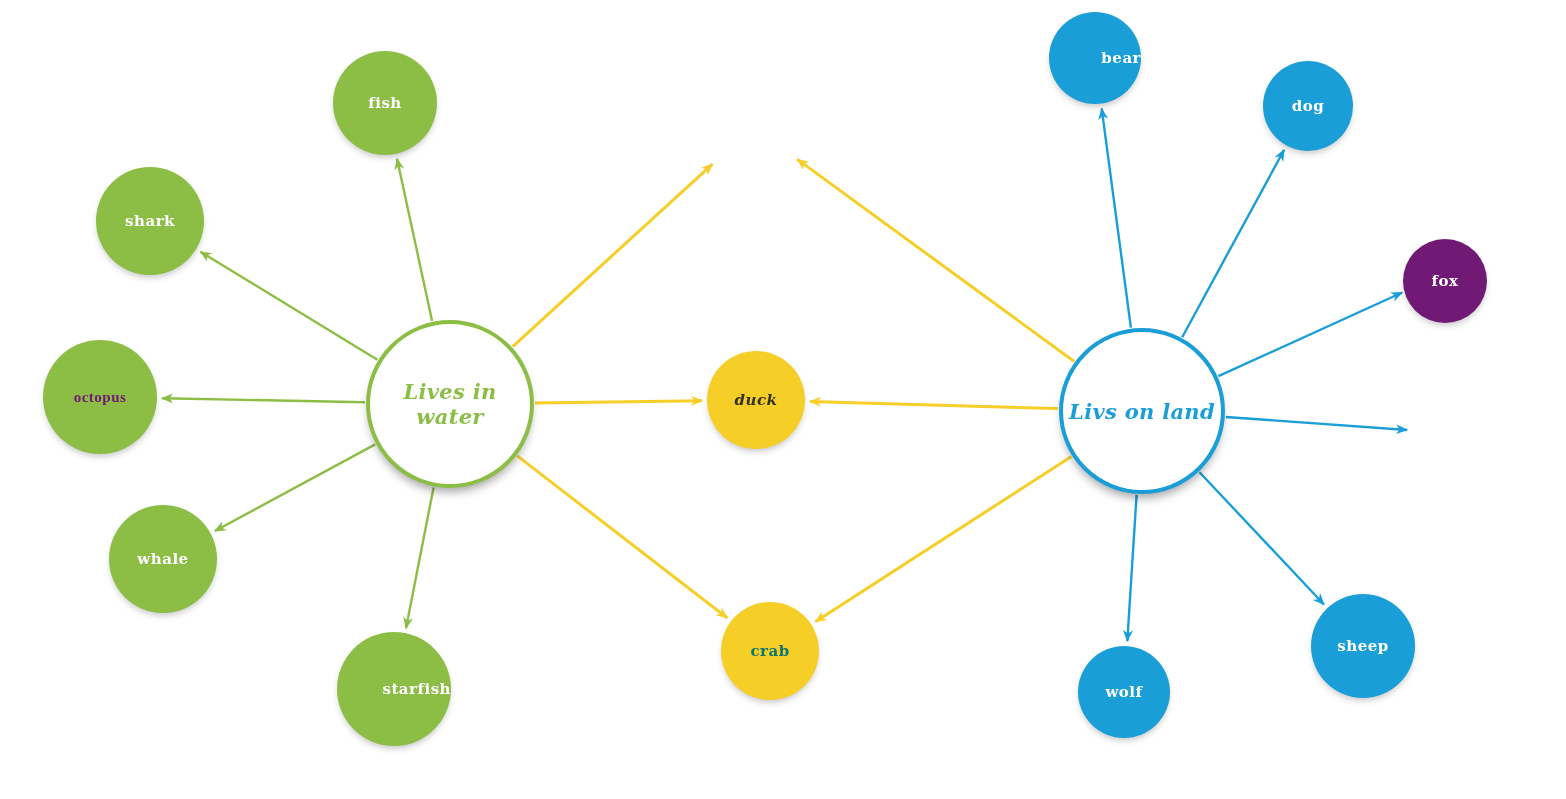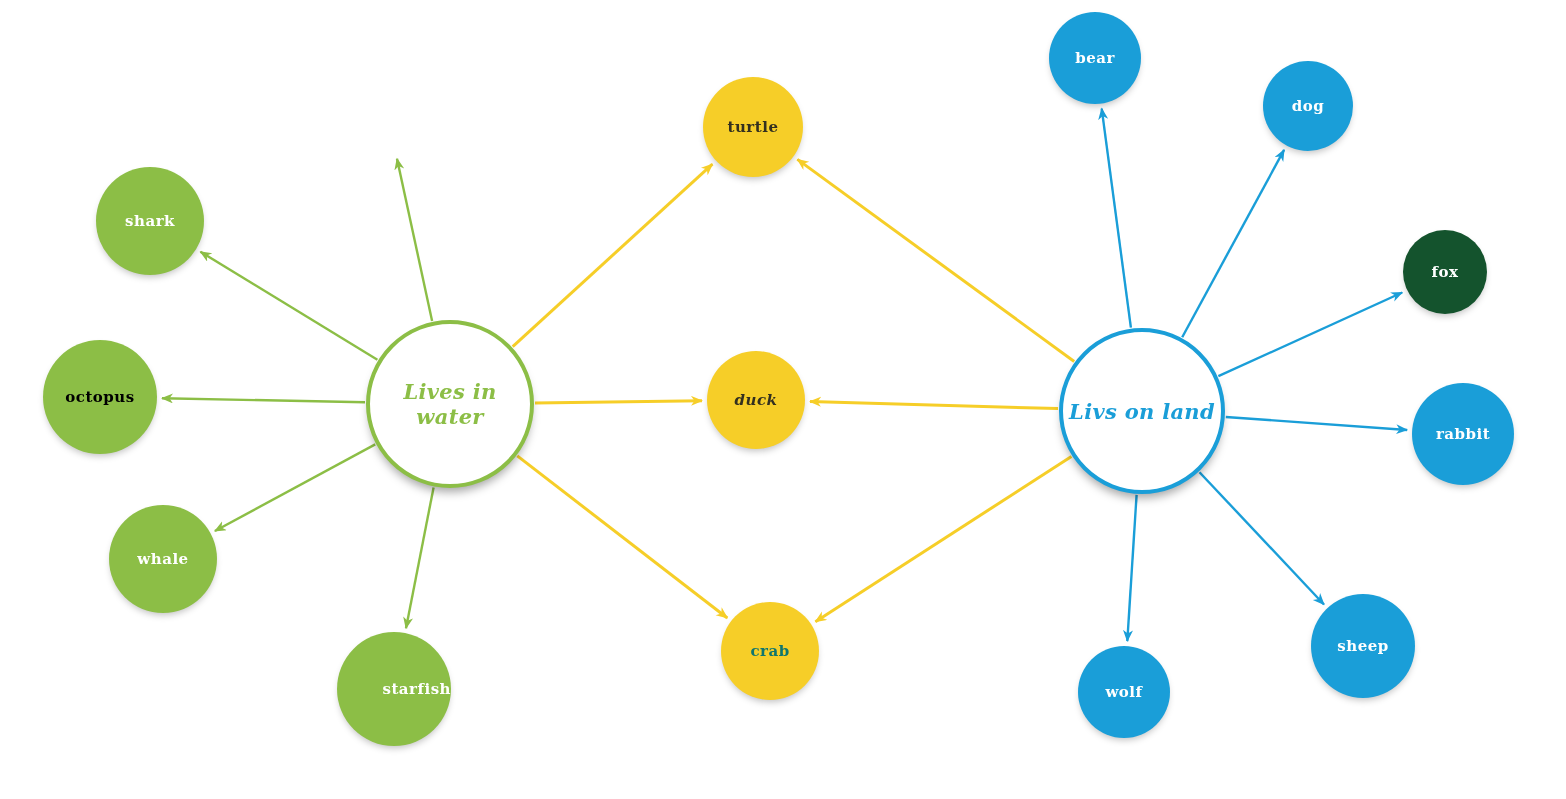--- a/index.html
+++ b/index.html
@@ -79,55 +79,52 @@
       <line x1="1130.9" y1="327.7" x2="1101.7" y2="108.6" stroke="#1A9ED8" stroke-width="2.4" marker-end="url(#arrow-land)"></line>
       <line x1="1182.2" y1="337.2" x2="1284.1" y2="149.9" stroke="#1A9ED8" stroke-width="2.4" marker-end="url(#arrow-land)"></line>
       <line x1="1218.4" y1="376.2" x2="1402.2" y2="292.5" stroke="#1A9ED8" stroke-width="2.4" marker-end="url(#arrow-land)"></line>
       <line x1="1225.8" y1="417.0" x2="1407.1" y2="430.0" stroke="#1A9ED8" stroke-width="2.4" marker-end="url(#arrow-land)"></line>
       <line x1="1199.5" y1="472.2" x2="1324.0" y2="604.5" stroke="#1A9ED8" stroke-width="2.4" marker-end="url(#arrow-land)"></line>
       <line x1="1136.6" y1="494.8" x2="1127.3" y2="641.1" stroke="#1A9ED8" stroke-width="2.4" marker-end="url(#arrow-land)"></line>
     </svg>
     <div class="node hub water" style="left: 366px; top: 320px; width: 168px; height: 168px; background: rgb(255, 255, 255); border: 4px solid rgb(140, 190, 70); color: rgb(140, 190, 70);">
       <span class="label">Lives in water</span>
     </div>
+    <div class="node leaf water" style="left: 333px; top: 51px; width: 104px; height: 104px; background: rgb(140, 190, 70); color: rgb(255, 255, 255);">
+      <span class="label">fish</span>
+    </div>
     <div class="node leaf water" style="left: 96px; top: 167px; width: 108px; height: 108px; background: rgb(140, 190, 70); color: rgb(255, 255, 255);">
       <span class="label">shark</span>
     </div>
-    <div class="node leaf water" style="left: 43px; top: 340px; width: 114px; height: 114px; background: rgb(140, 190, 70); color: #000000;">
+    <div class="node leaf water" style="left: 43px; top: 340px; width: 114px; height: 114px; background: rgb(140, 190, 70); color: #701a75; font-family: Liberation Serif, serif;">
       <span class="label">octopus</span>
     </div>
     <div class="node leaf water" style="left: 109px; top: 505px; width: 108px; height: 108px; background: rgb(140, 190, 70); color: rgb(255, 255, 255);">
       <span class="label">whale</span>
     </div>
     <div class="node leaf water" style="left: 337px; top: 632px; width: 114px; height: 114px; background: rgb(140, 190, 70); color: rgb(255, 255, 255); justify-content: flex-end;">
       <span class="label">starfish</span>
-    </div>
-    <div class="node leaf shared" style="left: 703px; top: 77px; width: 100px; height: 100px; background: rgb(246, 206, 40); color: rgb(51, 48, 31);">
-      <span class="label">turtle</span>
     </div>
     <div class="node leaf shared" style="left: 707px; top: 351px; width: 98px; height: 98px; background: rgb(246, 206, 40); color: rgb(51, 48, 31); font-style: italic;">
       <span class="label">duck</span>
     </div>
     <div class="node leaf shared" style="left: 721px; top: 602px; width: 98px; height: 98px; background: rgb(246, 206, 40); color: #0f766e;">
       <span class="label">crab</span>
     </div>
     <div class="node hub land" style="left: 1059px; top: 328px; width: 166px; height: 166px; background: rgb(255, 255, 255); border: 4px solid rgb(26, 158, 216); color: rgb(26, 158, 216); text-align: center;">
       <span class="label">Livs on land</span>
     </div>
-    <div class="node leaf land" style="left: 1049px; top: 12px; width: 92px; height: 92px; background: rgb(26, 158, 216); color: rgb(255, 255, 255);">
+    <div class="node leaf land" style="left: 1049px; top: 12px; width: 92px; height: 92px; background: rgb(26, 158, 216); color: rgb(255, 255, 255); justify-content: flex-end;">
       <span class="label">bear</span>
     </div>
     <div class="node leaf land" style="left: 1263px; top: 61px; width: 90px; height: 90px; background: rgb(26, 158, 216); color: rgb(255, 255, 255);">
       <span class="label">dog</span>
     </div>
-    <div class="node leaf land" style="left: 1403px; top: 230px; width: 84px; height: 84px; background: #14532d; color: rgb(255, 255, 255);">
+    <div class="node leaf land" style="left: 1403px; top: 239px; width: 84px; height: 84px; background: #701a75; color: rgb(255, 255, 255);">
       <span class="label">fox</span>
-    </div>
-    <div class="node leaf land" style="left: 1412px; top: 383px; width: 102px; height: 102px; background: rgb(26, 158, 216); color: rgb(255, 255, 255);">
-      <span class="label">rabbit</span>
     </div>
     <div class="node leaf land" style="left: 1311px; top: 594px; width: 104px; height: 104px; background: rgb(26, 158, 216); color: rgb(255, 255, 255);">
       <span class="label">sheep</span>
     </div>
     <div class="node leaf land" style="left: 1078px; top: 646px; width: 92px; height: 92px; background: rgb(26, 158, 216); color: rgb(255, 255, 255);">
       <span class="label">wolf</span>
     </div>
   </div>
 
 </body></html>

